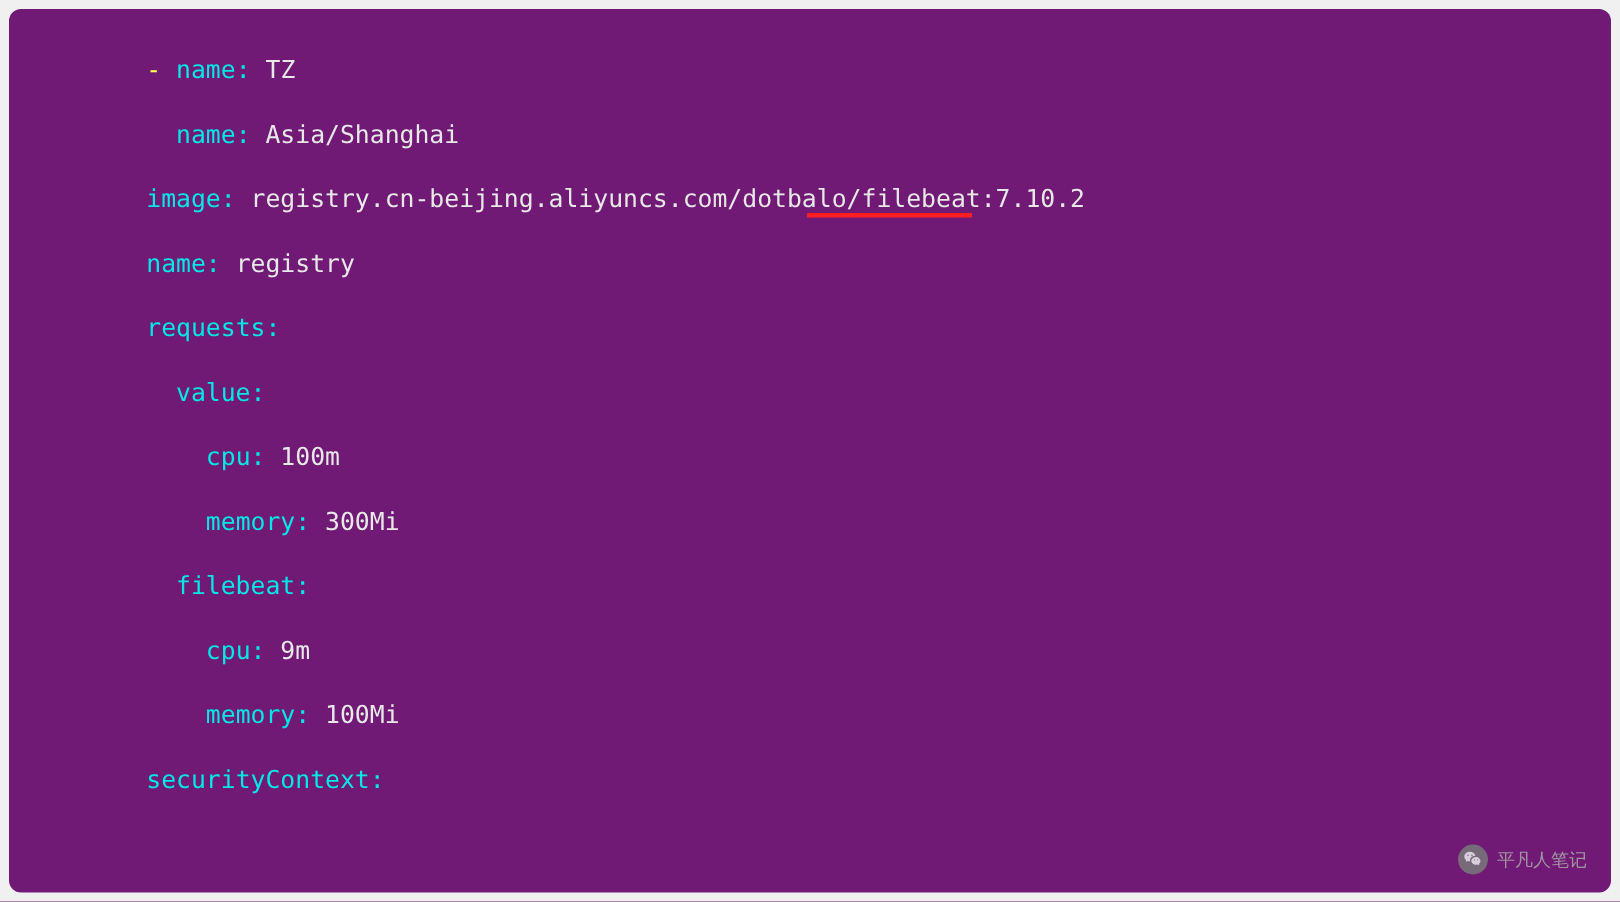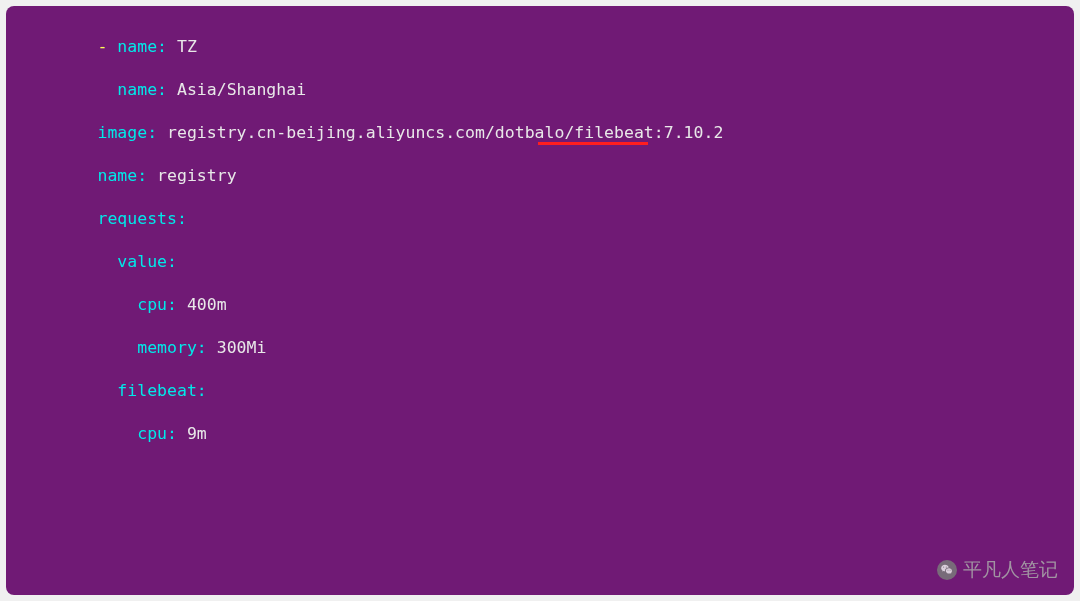--- a/index.html
+++ b/index.html
@@ -40,21 +40,21 @@
     .u1 { left: 520px; top: 20px; width: 110px; }
     .watermark {
       position: absolute;
       right: 16px;
       bottom: 12px;
       display: flex;
       align-items: center;
       gap: 6px;
       color: #aaa;
       font-family: Liberation Serif, serif;
-      font-size: 19px;
+      font-size: 12px;
       opacity: 0.85;
     }
     .wm-icon {
       width: 20px; height: 20px;
       border-radius: 50%;
       background: #7a7a7a;
       display: flex; align-items: center; justify-content: center;
     }
     .wm-icon svg { width: 14px; height: 14px; fill: #eee; }
   </style>
@@ -62,24 +62,26 @@
 <body>
 
 <div class="frame">
   <div class="code">
 <span class="ln">        <span class="dash">-</span> <span class="key">name</span><span class="colon">:</span> <span class="val">TZ</span></span>
 <span class="ln">          <span class="key">name</span><span class="colon">:</span> <span class="val">Asia/Shanghai</span></span>
 <span class="ln">        <span class="key">image</span><span class="colon">:</span> <span class="val">registry.cn-beijing.aliyuncs.com/dotbalo/filebeat:7.10.2</span><span class="underline-red u1"></span></span>
 <span class="ln">        <span class="key">name</span><span class="colon">:</span> <span class="val">registry</span></span>
 <span class="ln">        <span class="key">requests</span><span class="colon">:</span></span>
 <span class="ln">          <span class="key">value</span><span class="colon">:</span></span>
-<span class="ln">            <span class="key">cpu</span><span class="colon">:</span> <span class="val">400m</span></span>
+<span class="ln">            <span class="key">cpu</span><span class="colon">:</span> <span class="val">100m</span></span>
 <span class="ln">            <span class="key">memory</span><span class="colon">:</span> <span class="val">300Mi</span></span>
 <span class="ln">          <span class="key">filebeat</span><span class="colon">:</span></span>
 <span class="ln">            <span class="key">cpu</span><span class="colon">:</span> <span class="val">9m</span></span>
+<span class="ln">            <span class="key">memory</span><span class="colon">:</span> <span class="val">100Mi</span></span>
+<span class="ln">        <span class="key">securityContext</span><span class="colon">:</span></span>
 <span class="ln">           </span>
 
 
 
 
 
 
 
 
 

